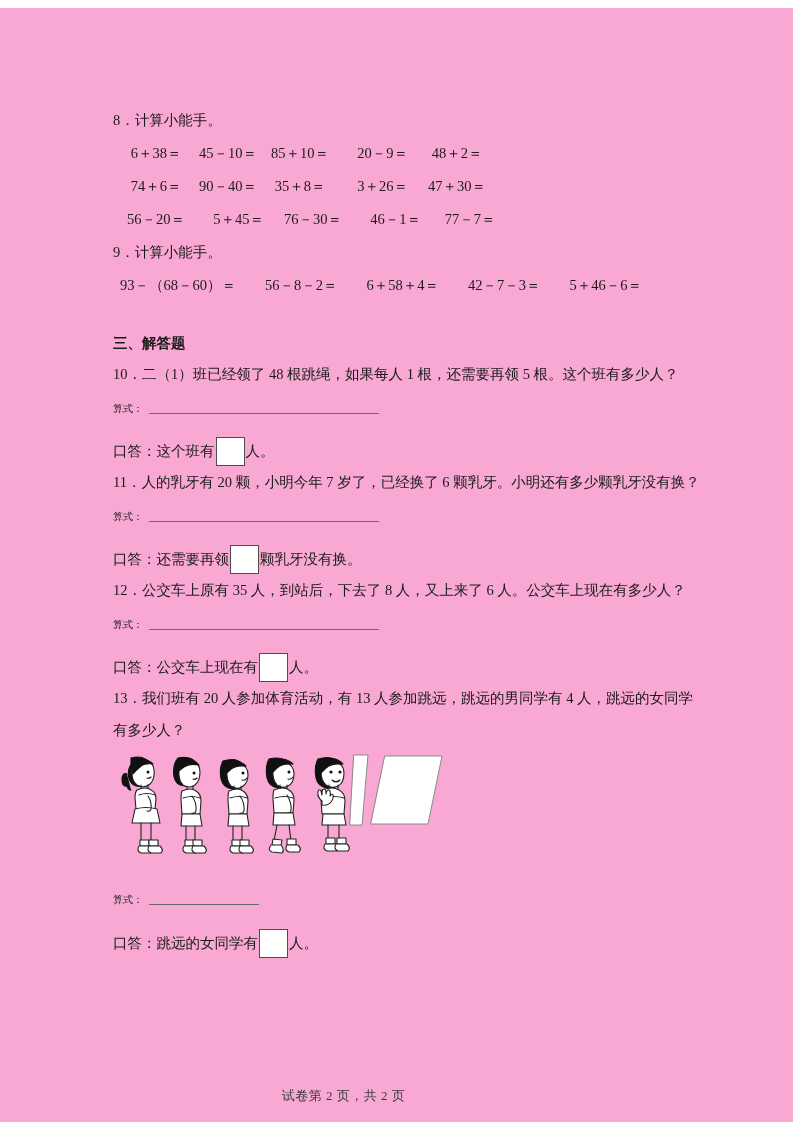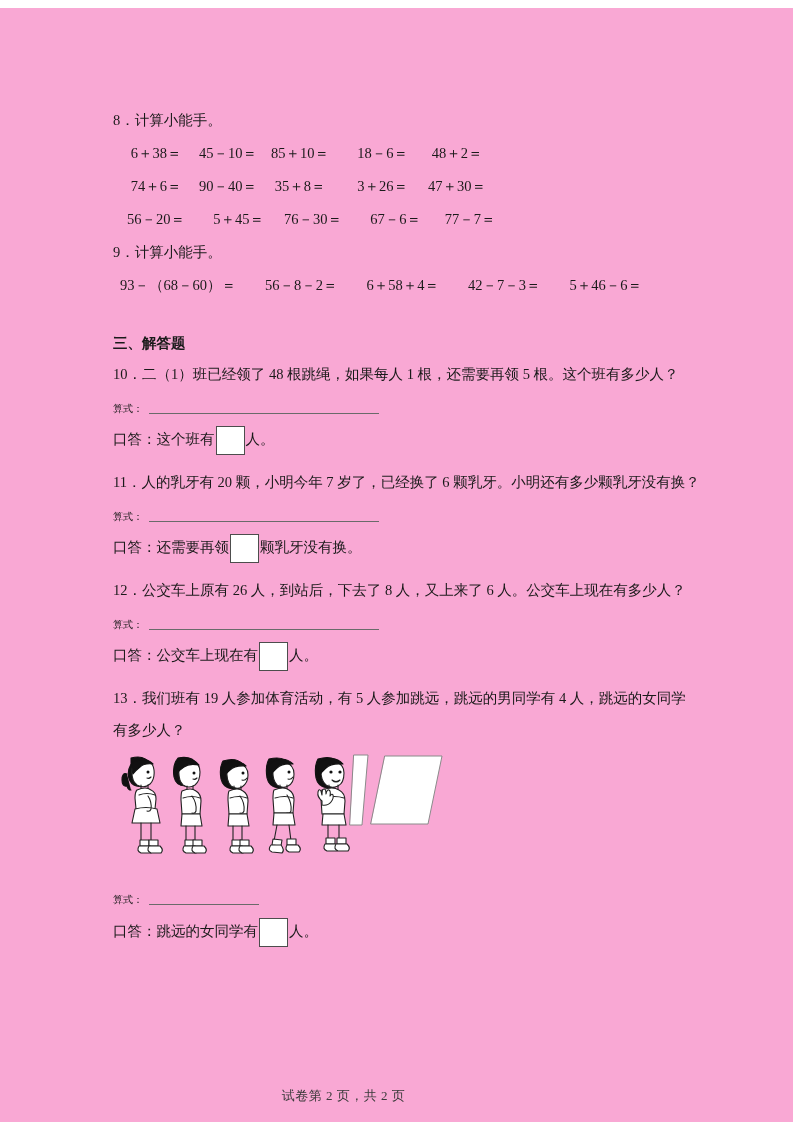--- a/index.html
+++ b/index.html
@@ -75,21 +75,21 @@
     display: inline-block;
     height: 0;
     border-bottom: 1.3px solid #6a6a6a;
     margin-left: 6px;
     position: relative;
     top: 5px;
   }
   .row-ans {
     height: 40px;
     display: flex;
-    align-items: flex-start;
+    align-items: flex-end;
     font-size: 14.5px;
   }
   .ansbox {
     display: inline-block;
     width: 27px;
     height: 27px;
     border: 1.4px solid #4d4d4d;
     background: #ffffff;
     vertical-align: middle;
     margin: 0 1px;
@@ -116,27 +116,27 @@
 </head>
 <body>
 
 <div class="page">
 
   <div class="content">
 
     <div class="q-title">8．计算小能手。</div>
 
     <div class="calc-row w1">
-      <span class="cell">6＋38＝</span><span class="cell">45－10＝</span><span class="cell">85＋10＝</span><span class="cell r">18－6＝</span><span class="cell">48＋2＝</span>
+      <span class="cell">6＋38＝</span><span class="cell">45－10＝</span><span class="cell">85＋10＝</span><span class="cell r">20－9＝</span><span class="cell">48＋2＝</span>
     </div>
     <div class="calc-row w1">
       <span class="cell">74＋6＝</span><span class="cell">90－40＝</span><span class="cell">35＋8＝</span><span class="cell r">3＋26＝</span><span class="cell">47＋30＝</span>
     </div>
     <div class="calc-row w1">
-      <span class="cell">56－20＝</span><span class="cell r">5＋45＝</span><span class="cell">76－30＝</span><span class="cell r">67－6＝</span><span class="cell">77－7＝</span>
+      <span class="cell">56－20＝</span><span class="cell r">5＋45＝</span><span class="cell">76－30＝</span><span class="cell r">46－1＝</span><span class="cell">77－7＝</span>
     </div>
 
     <div class="q-title">9．计算小能手。</div>
     <div class="calc-row">93－（68－60）＝　　56－8－2＝　　6＋58＋4＝　　42－7－3＝　　5＋46－6＝</div>
 
     <div class="sec-head">三、解答题</div>
 
     <div class="prob">
       <div class="prob-text nowrap">10．二（1）班已经领了 48 根跳绳，如果每人 1 根，还需要再领 5 根。这个班有多少人？</div>
       <div class="row-line">
@@ -157,34 +157,34 @@
           <span class="blank-line" style="width:230px"></span>
       </div>
       <div class="row-ans">
         <span>口答：还需要再领</span>
           <span class="ansbox"></span>
           <span>颗乳牙没有换。</span>
       </div>
     </div>
 
     <div class="prob">
-      <div class="prob-text nowrap">12．公交车上原有 26 人，到站后，下去了 8 人，又上来了 6 人。公交车上现在有多少人？</div>
+      <div class="prob-text nowrap">12．公交车上原有 35 人，到站后，下去了 8 人，又上来了 6 人。公交车上现在有多少人？</div>
       <div class="row-line">
         <span>算式：</span>
           <span class="blank-line" style="width:230px"></span>
       </div>
       <div class="row-ans">
         <span>口答：公交车上现在有</span>
           <span class="ansbox"></span>
           <span>人。</span>
       </div>
     </div>
 
     <div class="prob">
-      <div class="prob-text nowrap">13．我们班有 19 人参加体育活动，有 5 人参加跳远，跳远的男同学有 4 人，跳远的女同学</div>
+      <div class="prob-text nowrap">13．我们班有 20 人参加体育活动，有 13 人参加跳远，跳远的男同学有 4 人，跳远的女同学</div>
       <div class="prob-text nowrap">有多少人？</div>
 
       <div class="fig">
         <svg width="330" height="120" viewBox="0 0 330 120">
           <g fill="none" stroke="#222" stroke-width="1.1" stroke-linejoin="round" stroke-linecap="round">
 
             <g>
               <path d="M12 22 q-5 -2 -5 6 q0 7 5 6 q1 4 4 4" fill="#111" stroke="#111"></path>
               <path d="M16 6 q14 -4 20 7 q3 6 1 12 q-2 7 -9 9 q-9 2 -13 -5 q-4 -8 1 -17 z" fill="#111" stroke="#111"></path>
               <path d="M17 16 q4 -7 13 -7 q8 0 9 9 q1 9 -4 14 q-6 5 -13 1 q-6 -4 -5 -17 z" fill="#fff" stroke="#222"></path>

